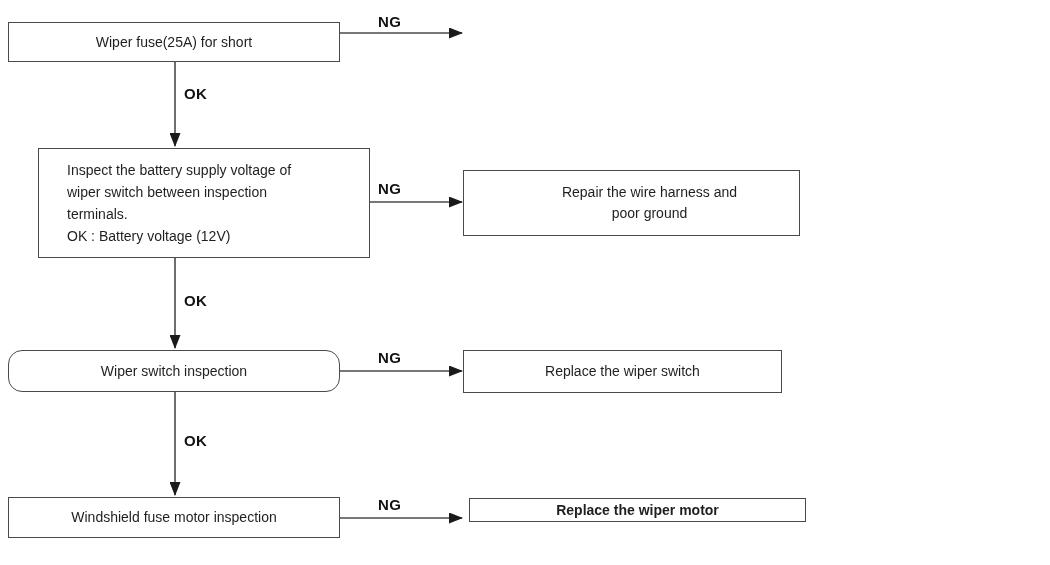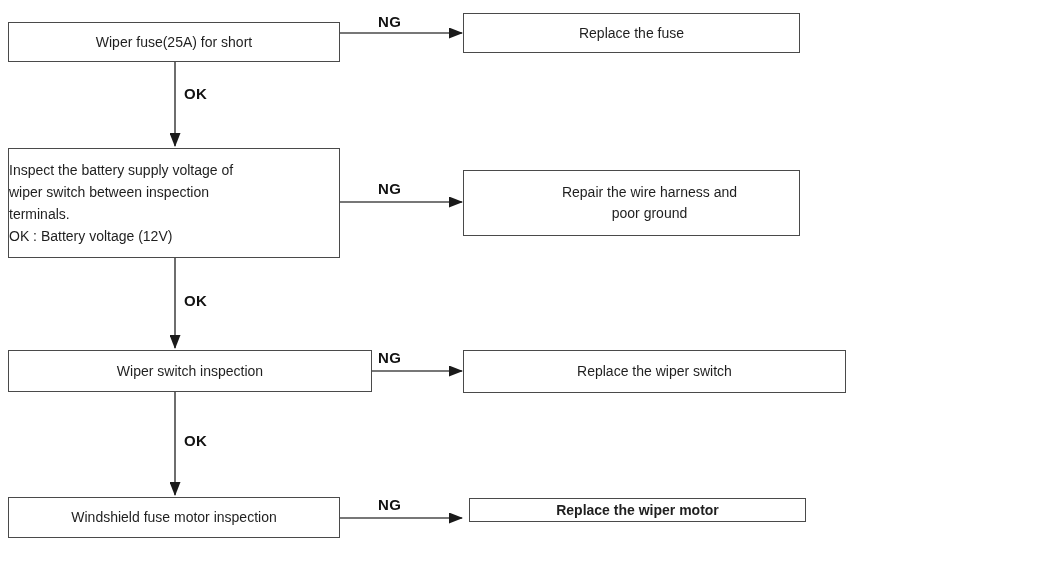--- a/index.html
+++ b/index.html
@@ -33,22 +33,23 @@
     display: flex;
     flex-direction: column;
     align-items: center;
     justify-content: center;
     text-align: center;
     line-height: 21px;
   }
   .node.left-align {
     align-items: flex-start;
     text-align: left;
-    padding: 0 0;
+    padding: 0 28px;
     line-height: 22px;
+    margin-left: 30px;
   }
   .edge-label {
     position: absolute;
     font-size: 15px;
     font-weight: bold;
     color: #111111;
     letter-spacing: 0.3px;
   }
   .ng-label {
     width: 36px;
@@ -74,43 +75,40 @@
 
     <line x1="175" y1="54" x2="175" y2="146" stroke="#4a4a4a" stroke-width="1.6" marker-end="url(#ah)"></line>
     <line x1="175" y1="258" x2="175" y2="348" stroke="#4a4a4a" stroke-width="1.6" marker-end="url(#ah)"></line>
     <line x1="175" y1="392" x2="175" y2="495" stroke="#4a4a4a" stroke-width="1.6" marker-end="url(#ah)"></line>
   </svg>
 
   <div class="node" style="left:8px; top:22px; width:332px; height:40px;">
     <div>Wiper fuse(25A) for short</div>
   </div>
   <div class="edge-label ng-label" style="left:378px; top:13px;">NG</div>
-  <div class="node" style="left:463px; top:13px; width:337px; height:40px;">
-    <div>Replace the fuse</div>
-  </div>
   <div class="edge-label" style="left:184px; top:85px;">OK</div>
 
   <div class="node left-align" style="left:8px; top:148px; width:332px; height:110px;">
     <div>Inspect the battery supply voltage of</div>
     <div>wiper switch between inspection</div>
     <div>terminals.</div>
     <div>OK : Battery voltage (12V)</div>
   </div>
   <div class="edge-label ng-label" style="left:378px; top:180px;">NG</div>
   <div class="node" style="left:463px; top:170px; width:337px; height:66px;padding-left:36px;">
     <div>Repair the wire harness and</div>
     <div>poor ground</div>
   </div>
   <div class="edge-label" style="left:184px; top:292px;">OK</div>
 
-  <div class="node" style="left:8px; top:350px; width:364px; height:42px;">
+  <div class="node" style="left:8px; top:350px; width:332px; height:42px;border-radius:14px;">
     <div>Wiper switch inspection</div>
   </div>
   <div class="edge-label ng-label" style="left:378px; top:349px;">NG</div>
-  <div class="node" style="left:463px; top:350px; width:383px; height:43px;">
+  <div class="node" style="left:463px; top:350px; width:319px; height:43px;">
     <div>Replace the wiper switch</div>
   </div>
   <div class="edge-label" style="left:184px; top:432px;">OK</div>
 
   <div class="node" style="left:8px; top:497px; width:332px; height:41px;">
     <div>Windshield fuse motor inspection</div>
   </div>
   <div class="edge-label ng-label" style="left:378px; top:496px;">NG</div>
   <div class="node" style="left:469px; top:498px; width:337px; height:24px;font-weight:bold;">
     <div>Replace the wiper motor</div>

